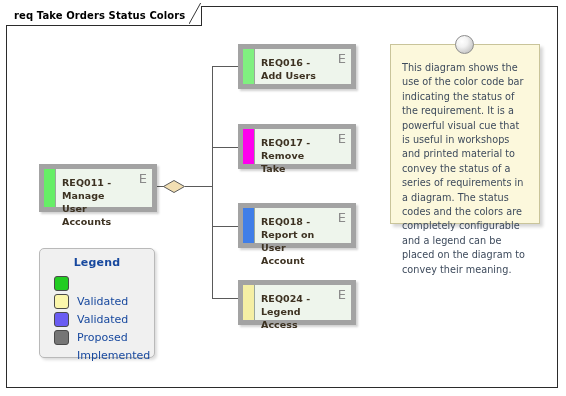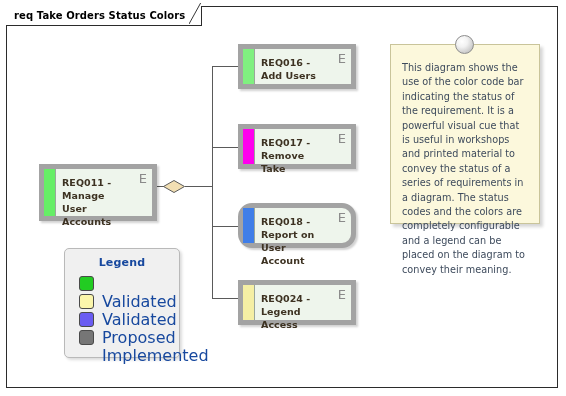--- a/index.html
+++ b/index.html
@@ -143,21 +143,21 @@
   .legend-swatch {
     width: 15px;
     height: 15px;
     border: 1px solid #4a4a4a;
     border-radius: 3px;
     box-sizing: border-box;
     flex: 0 0 auto;
   }
   .legend-label {
     margin-left: 8px;
-    font-size: 16px;
+    font-size: 11px;
     color: #17489e;
     white-space: nowrap;
     margin-top: 36px;
   }
 
   
   .note {
     position: absolute;
     box-sizing: border-box;
     background: #fcf8dc;
@@ -211,51 +211,51 @@
   <div class="conn conn-v" style="left:212px; top:66px; height:232px;"></div>
 
   <div class="conn conn-h" style="left:212px; top:66px; width:26px;"></div>
 
   <div class="conn conn-h" style="left:212px; top:147px; width:26px;"></div>
 
   <div class="conn conn-h" style="left:212px; top:226px; width:26px;"></div>
 
   <div class="conn conn-h" style="left:212px; top:298px; width:26px;"></div>
 
-  <div class="req" style="left:39px; top:164px; width:118px; height:57px;">
+  <div class="req" style="left:39px; top:164px; width:118px; height:48px;">
     <div class="req-bar" style="background:#66ee66;"></div>
     <div class="req-text">REQ011 - Manage User Accounts</div>
     <div class="req-icon">E</div>
   </div>
 
   <div class="req" style="left:238px; top:44px; width:118px; height:45px;">
     <div class="req-bar" style="background:#80f080;"></div>
     <div class="req-text">REQ016 - Add Users</div>
     <div class="req-icon">E</div>
   </div>
 
   <div class="req" style="left:238px; top:124px; width:118px; height:45px;">
     <div class="req-bar" style="background:#ff00ee;"></div>
     <div class="req-text">REQ017 - Remove Take</div>
     <div class="req-icon">E</div>
   </div>
 
-  <div class="req" style="left:238px; top:203px; width:118px; height:45px;border-radius:14px;">
+  <div class="req" style="left:238px; top:203px; width:118px; height:45px;">
     <div class="req-bar" style="background:#3f7ee8;"></div>
     <div class="req-text">REQ018 - Report on User Account</div>
     <div class="req-icon">E</div>
   </div>
 
   <div class="req" style="left:238px; top:280px; width:118px; height:45px;">
     <div class="req-bar" style="background:#f5efa4;"></div>
     <div class="req-text">REQ024 - Legend Access</div>
     <div class="req-icon">E</div>
   </div>
 
-  <div class="legend" style="left:64px; top:248px; width:116px; height:110px;">
+  <div class="legend" style="left:39px; top:248px; width:116px; height:110px;">
     <div class="legend-title">Legend</div>
 
     <div class="legend-row">
       <span class="legend-swatch" style="background:#22cc22;"></span>
       <span class="legend-label">Validated</span>
     </div>
 
     <div class="legend-row">
       <span class="legend-swatch" style="background:#fbf6ab;"></span>
       <span class="legend-label">Validated</span>

